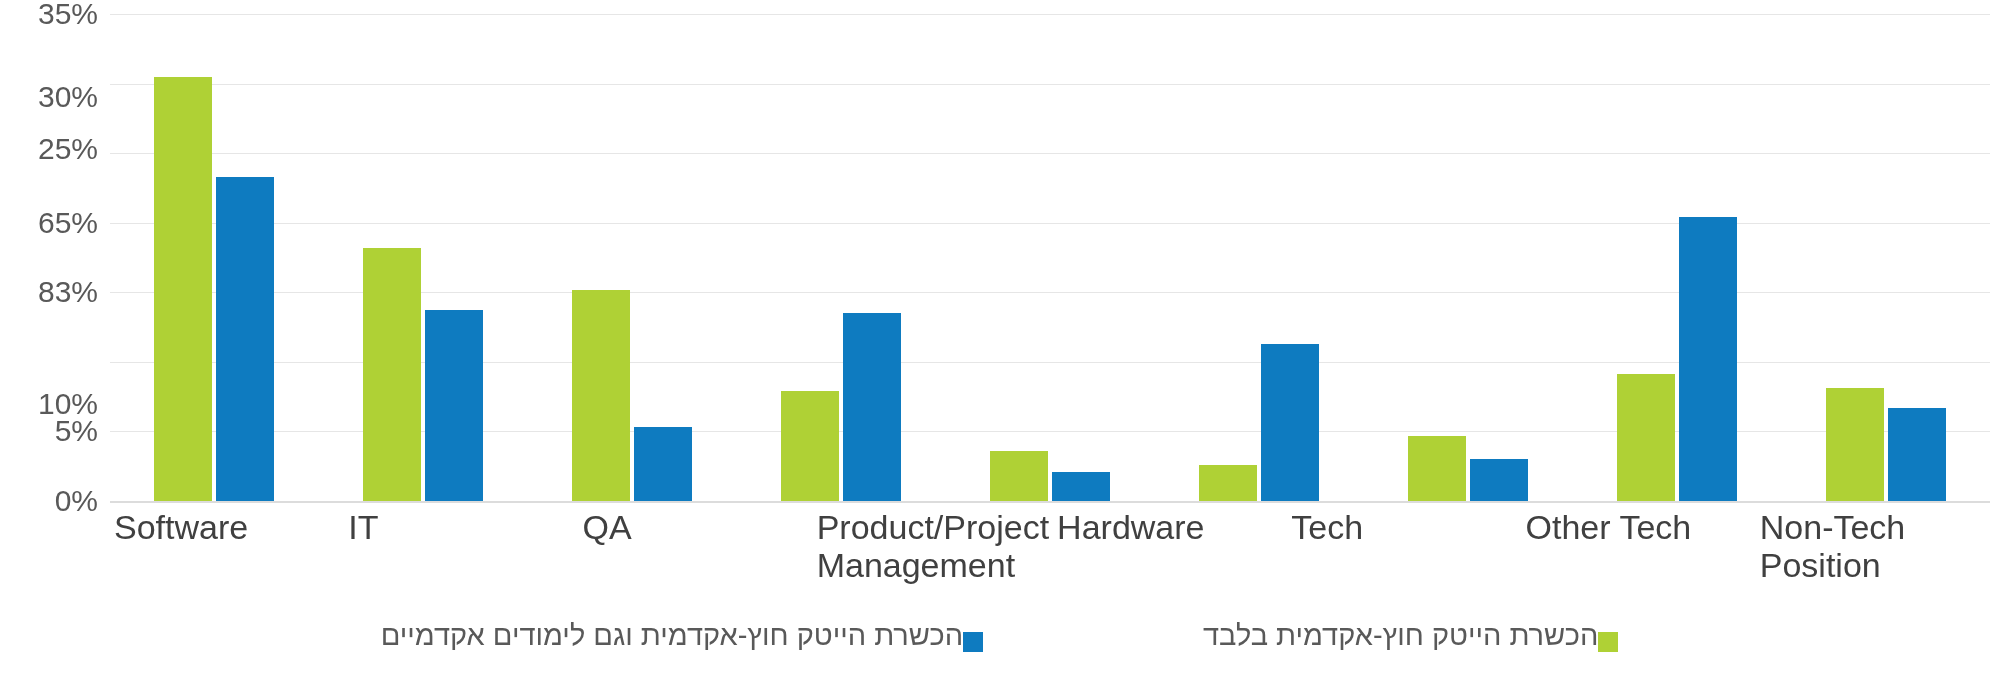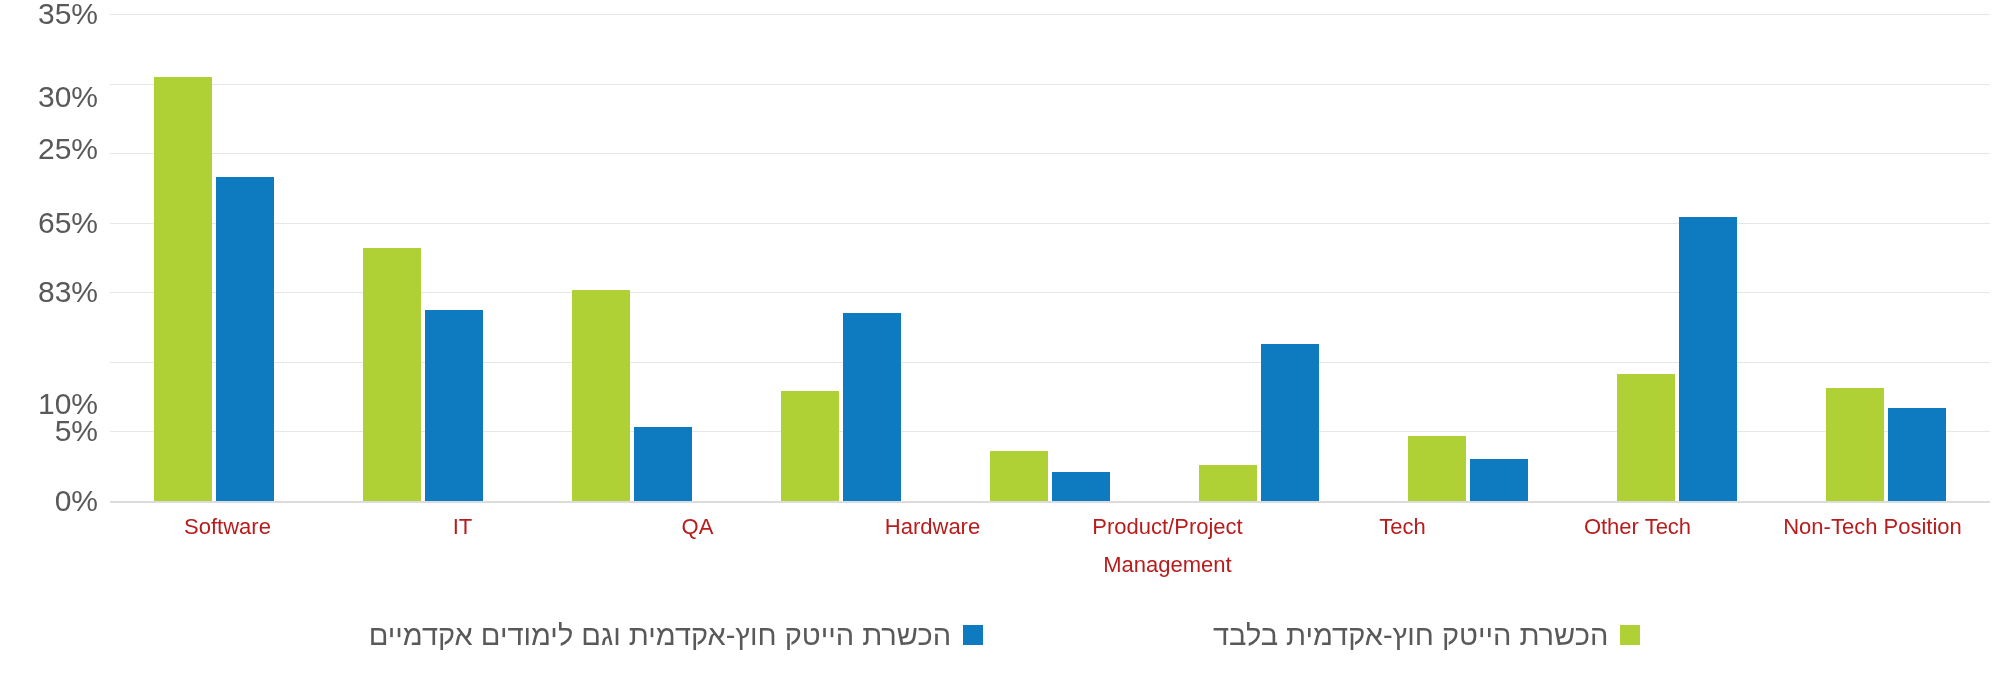--- a/index.html
+++ b/index.html
@@ -55,47 +55,45 @@
   .bar.blue{background:#0e7bc0;}
   
   .xlabels{
     position:absolute;
     left:110px; top:508px;
     width:1880px; height:70px;
     display:flex;
   }
   .xlabel{
     flex:1 1 0;
-    text-align:center;
-    font-size:22px;
-    color:#b91c1c;
+    font-size:34px;
+    color:#404040;
     line-height:38px;
     padding:0 4px;
     box-sizing:border-box;
   }
   
   .legend{
     position:absolute;
     left:0;right:0;
     top:618px;
     display:flex;
     justify-content:center;
     align-items:center;
     gap:220px;
     direction:rtl;
   }
   .legend-item{
     display:flex;
-    align-items:center;
-    gap:12px;
+    align-items:flex-end;
+    gap:0;
     direction:rtl;
     font-size:29px;
     color:#595959;
     white-space:nowrap;
-    margin-left:10px;
   }
   .legend-swatch{
     width:20px;height:20px;flex:0 0 auto;display:inline-block;
   }
   .legend-swatch.green{background:#afd135;}
   .legend-swatch.blue{background:#0e7bc0;}
   .legend-text{line-height:34px;}
 </style>
 </head>
 <body>
@@ -161,22 +159,22 @@
       <div class="ytick-label" style="top: 222.714px; left: 8px; right: auto;">65%</div>
       <div class="ytick-label" style="top: 149px; left: 8px; right: auto;">25%</div>
       <div class="ytick-label" style="top: 97px; left: 8px; right: auto;">30%</div>
       <div class="ytick-label" style="top: 14px; left: 8px; right: auto;">35%</div>
     </div>
 
   <div class="xlabels" id="xlabels">
       <div class="xlabel">Software</div>
       <div class="xlabel">IT</div>
       <div class="xlabel">QA</div>
+      <div class="xlabel">Product/Project Management</div>
       <div class="xlabel">Hardware</div>
-      <div class="xlabel">Product/Project Management</div>
       <div class="xlabel">Tech</div>
       <div class="xlabel">Other Tech</div>
       <div class="xlabel">Non-Tech Position</div>
     </div>
 
   <div class="legend" id="legend">
       <div class="legend-item">
         <span class="legend-swatch green"></span>
         <span class="legend-text">הכשרת הייטק חוץ-אקדמית בלבד</span>
       </div>

